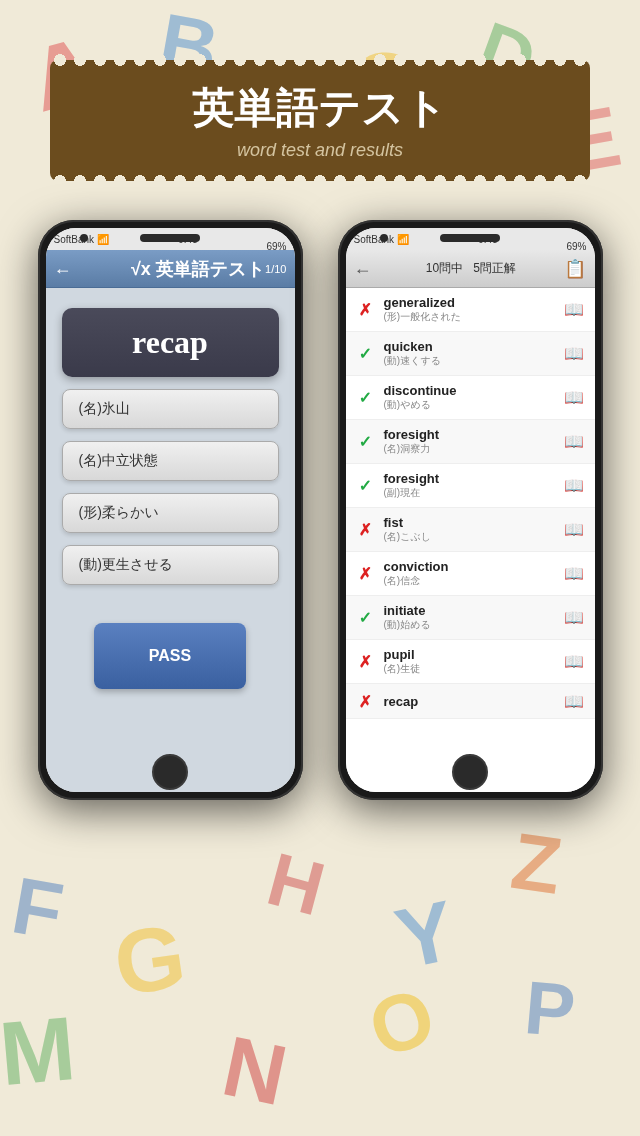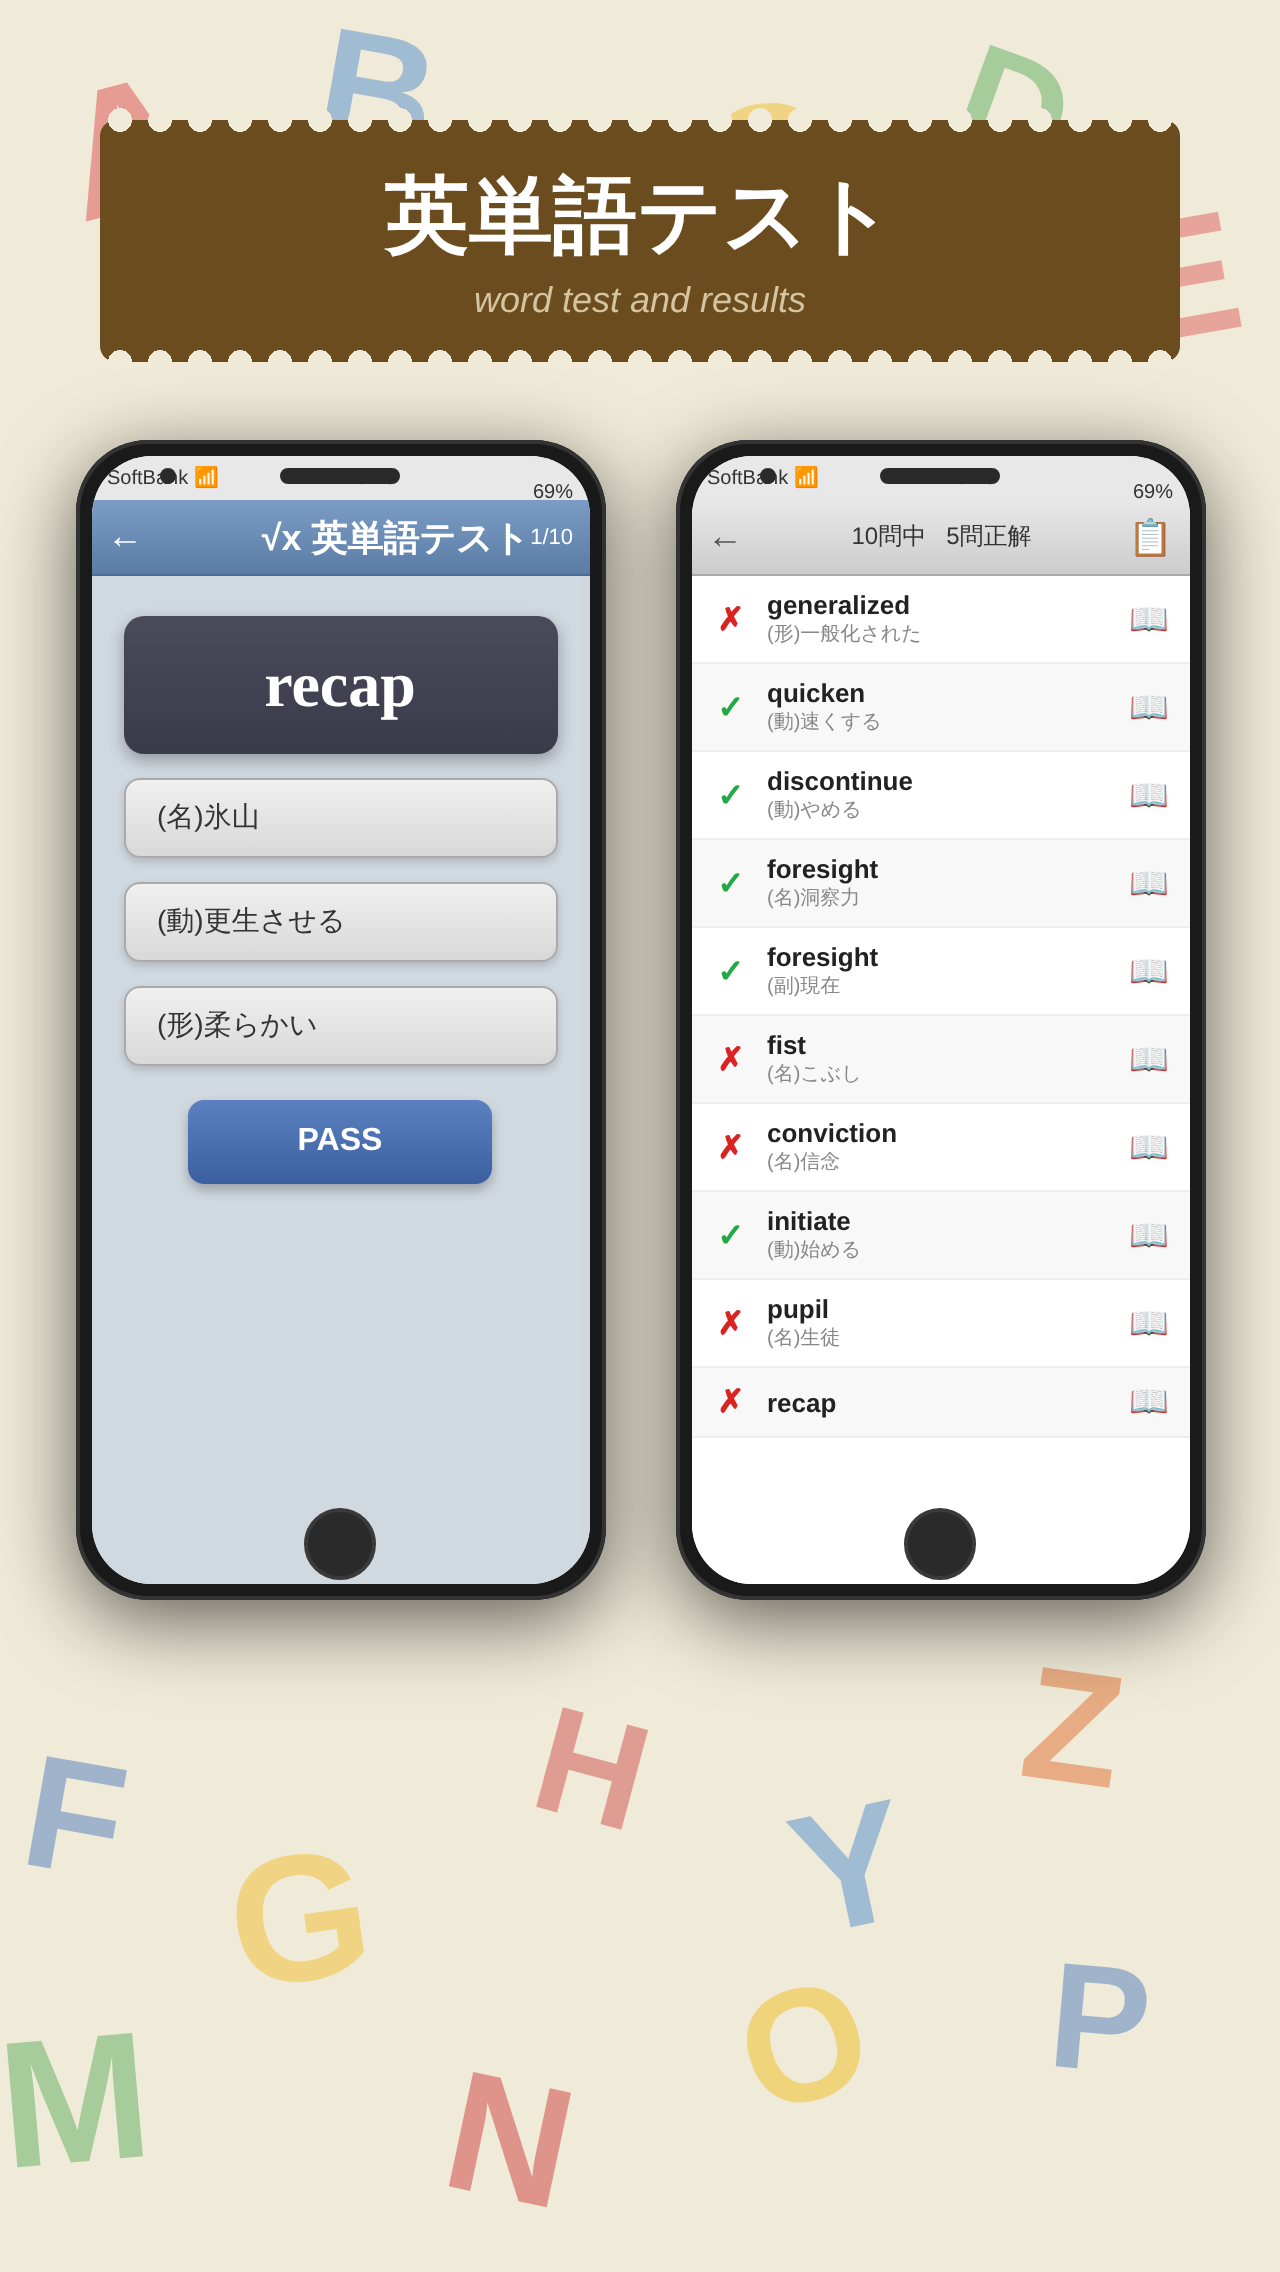--- a/index.html
+++ b/index.html
@@ -225,26 +225,26 @@
       text-align: left;
       font-size: 14px;
       color: #333;
       box-shadow: 0 2px 4px rgba(0,0,0,0.15);
     }
 
     .pass-btn {
       width: 70%;
       background: linear-gradient(to bottom, #5a80c0, #3a60a0);
       border-radius: 8px;
-      padding: 12px;
+      padding: 24px;
       text-align: center;
       color: white;
       font-size: 16px;
       font-weight: bold;
-      margin-top: 5px;
+      margin-top: 26px;
       box-shadow: 0 3px 6px rgba(0,0,0,0.25);
     }
 
     
     .results-content {
       flex: 1;
       background: white;
       overflow: hidden;
     }
 
@@ -371,22 +371,23 @@
       <div class="nav-bar">
         <span class="nav-back">←</span>
         <span class="nav-title">√x 英単語テスト</span>
         <span class="nav-right">1/10</span>
       </div>
       <div class="quiz-content">
         <div class="quiz-word-box">
           <span class="quiz-word">recap</span>
         </div>
         <div class="choice-btn" id="choice-0">(名)氷山</div>
+        <div class="choice-btn" id="choice-1">(名)中立状態</div>
+        <div class="choice-btn" id="choice-2">(形)柔らかい</div>
         <div class="choice-btn" id="choice-3">(動)更生させる</div>
-        <div class="choice-btn" id="choice-2">(形)柔らかい</div>
         <div class="pass-btn">PASS</div>
       </div>
     </div>
   </div>
 
   <div class="phone">
     <div class="phone-top"></div>
     <div class="phone-camera"></div>
     <div class="phone-home"></div>
     <div class="phone-inner">

